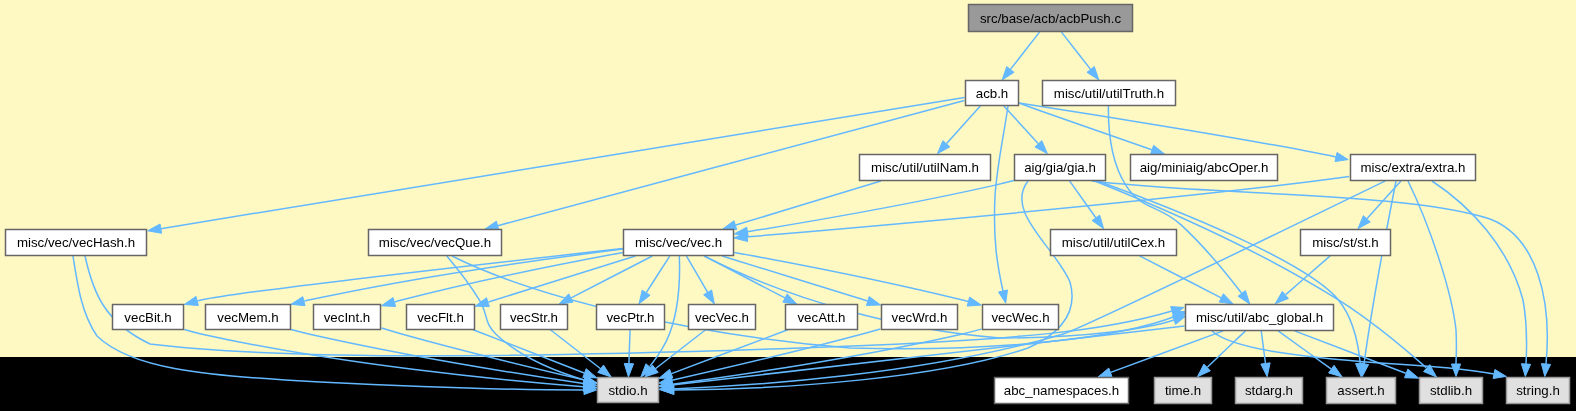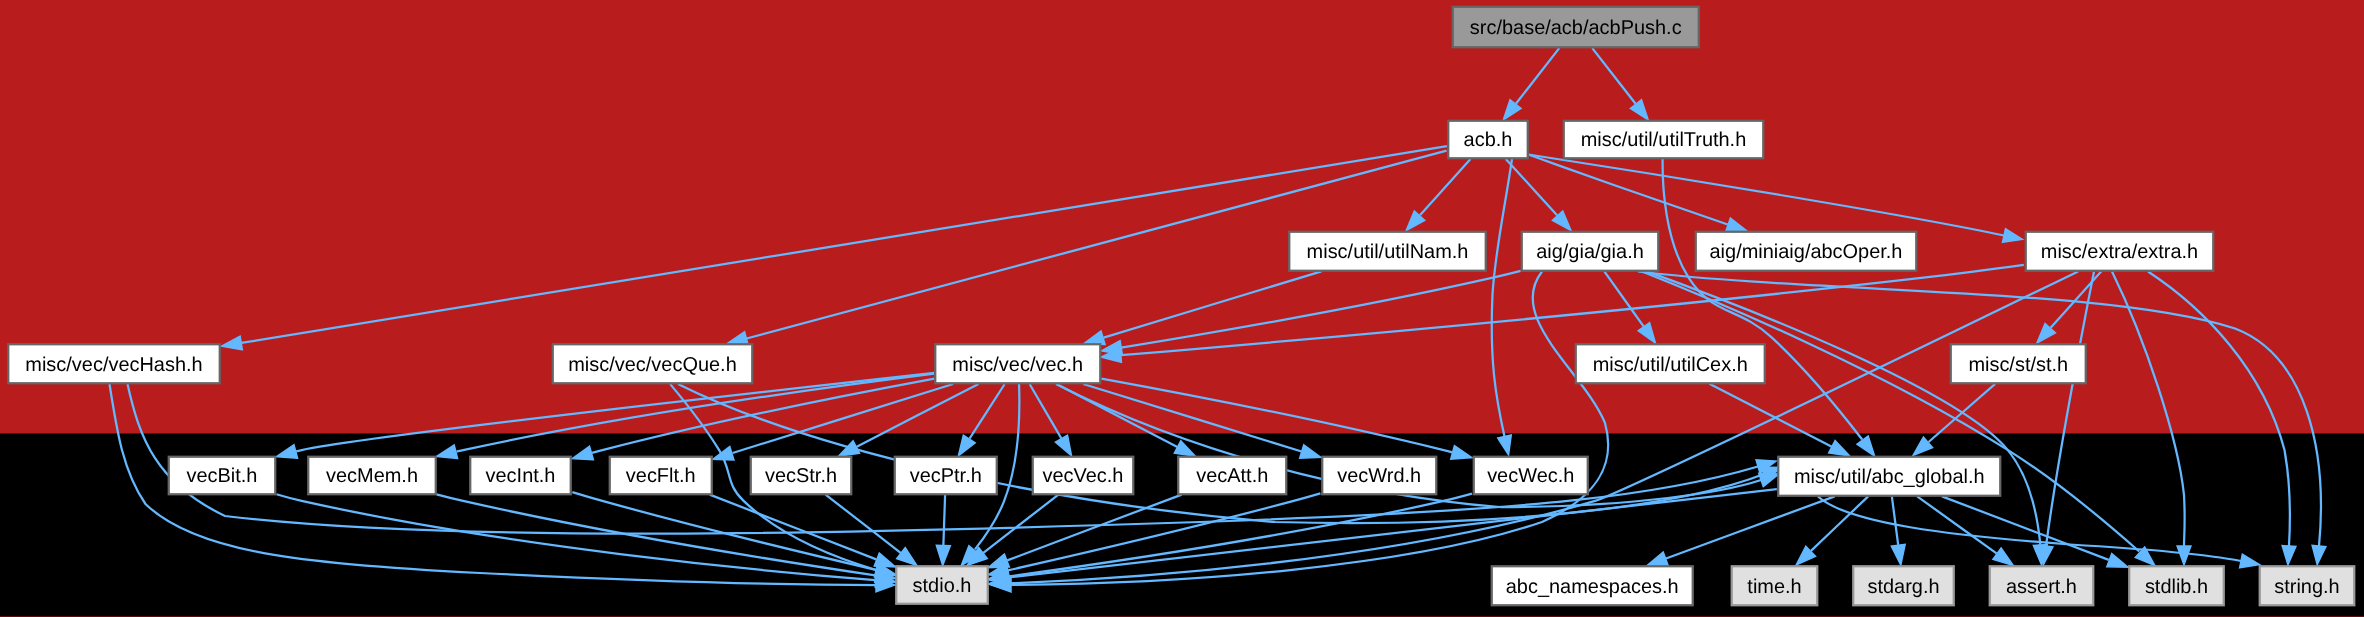--- a/index.html
+++ b/index.html
@@ -1,17 +1,17 @@
 <!DOCTYPE html>
 <html><head>
 <meta charset="utf-8">
 <style>
   html, body { margin: 0; padding: 0; }
   body { background: #000000; width: 1576px; height: 411px; overflow: hidden; }
-  .stage { position: relative; width: 1576px; height: 289px; background: #b91c1c; }
+  .stage { position: relative; width: 1576px; height: 357px; background: #fef9c3; }
   svg { display: block; }
   .node-label {
     font-family: "Liberation Sans", sans-serif;
     font-size: 13.3px;
     fill: #000000;
   }
 </style>
 </head>
 <body>
 

